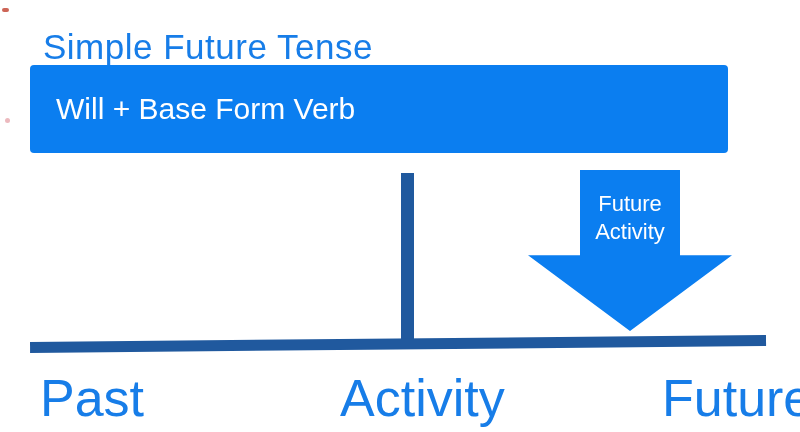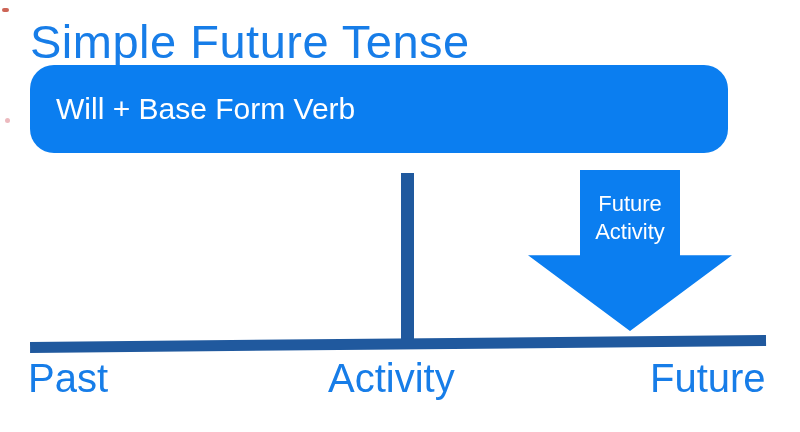--- a/index.html
+++ b/index.html
@@ -12,35 +12,35 @@
     position: relative;
     width: 800px;
     height: 432px;
     background: #ffffff;
     overflow: hidden;
   }
   .title {
     position: absolute;
     left: 30px;
     top: 14px;
-    margin: 0;
-    font-size: 47px;
+    margin: 13px;
+    font-size: 35px;
     font-weight: normal;
     letter-spacing: 0.5px;
     color: #177de8;
     white-space: nowrap;
   }
   .formula-box {
     position: absolute;
     left: 30px;
     top: 65px;
     width: 698px;
     height: 88px;
     background: #0b7ef0;
-    border-radius: 24px;
+    border-radius: 4px;
     display: flex;
     align-items: center;
   }
   .formula-box .formula-text {
     color: #ffffff;
     font-size: 30px;
     padding-left: 26px;
     white-space: nowrap;
   }
   .tick {
@@ -76,22 +76,22 @@
     top: 20px;
     width: 100%;
     text-align: center;
     color: #ffffff;
     font-size: 22px;
     line-height: 28px;
   }
   .tl-label {
     position: absolute;
     top: 356px;
-    margin: 0;
-    font-size: 40px;
+    margin: 12px;
+    font-size: 52px;
     font-weight: normal;
     color: #177de8;
     white-space: nowrap;
   }
   .tl-label.past    { left: 28px;  }
   .tl-label.present { left: 328px; }
   .tl-label.future  { left: 650px; }
   .stray-mark-a {
     position: absolute;
     left: 2px;

